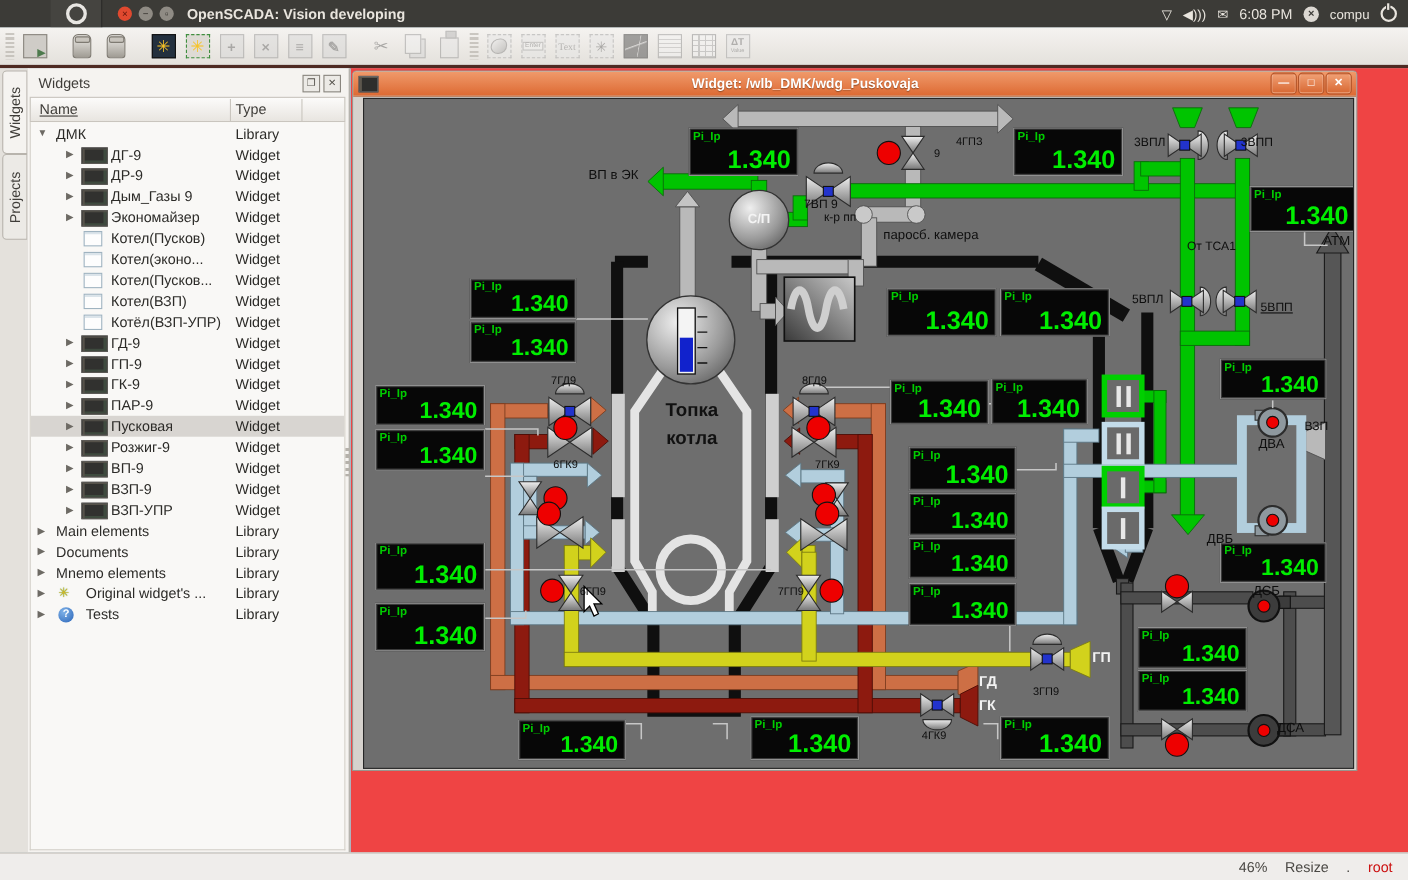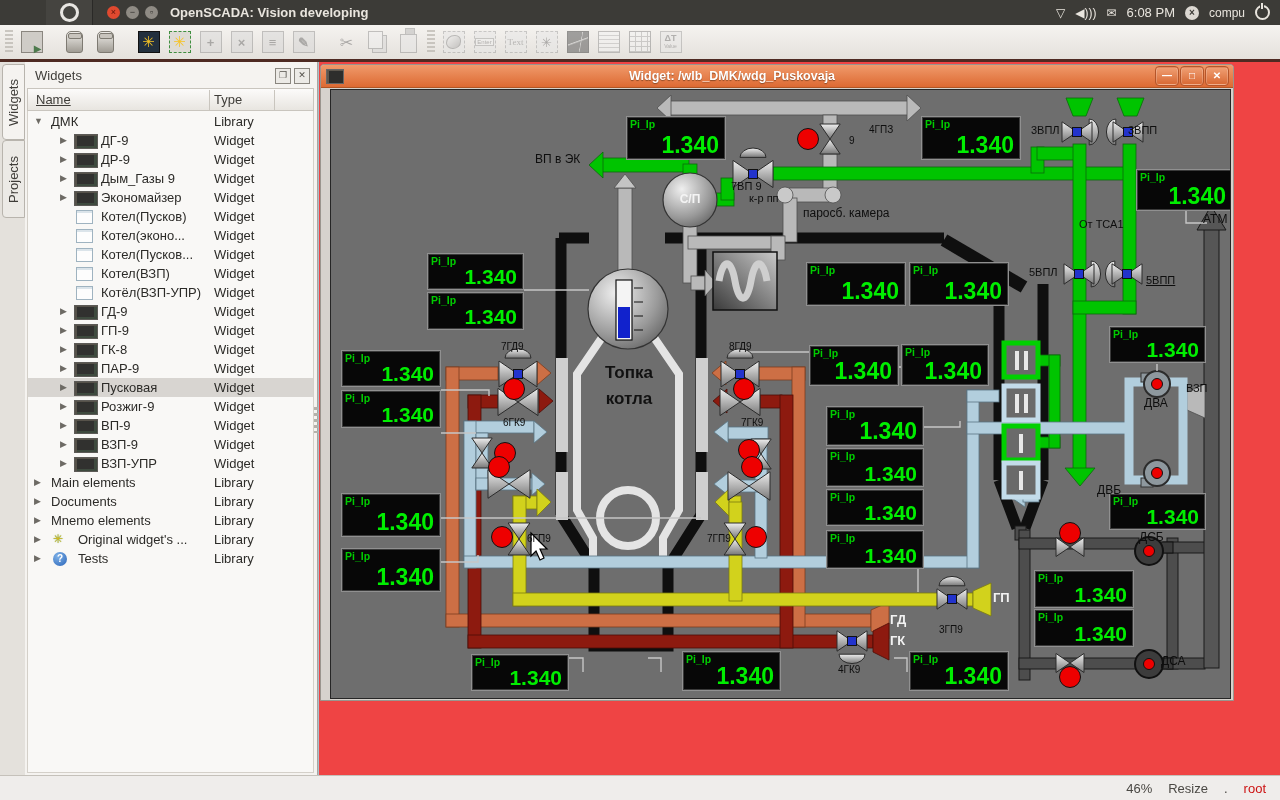--- a/index.html
+++ b/index.html
@@ -292,21 +292,21 @@
         </div>
         <div class="trow" style="top: 210px;">
           <span class="tarrow" style="left:32px">▶</span>
           <span class="ticon icon-mimic" style="left:46px"></span>
           <span class="tlabel" style="left:73px">ГП-9</span>
           <span class="ttype">Widget</span>
         </div>
         <div class="trow" style="top: 229px;">
           <span class="tarrow" style="left:32px">▶</span>
           <span class="ticon icon-mimic" style="left:46px"></span>
-          <span class="tlabel" style="left:73px">ГК-8</span>
+          <span class="tlabel" style="left:73px">ГК-9</span>
           <span class="ttype">Widget</span>
         </div>
         <div class="trow" style="top: 248px;">
           <span class="tarrow" style="left:32px">▶</span>
           <span class="ticon icon-mimic" style="left:46px"></span>
           <span class="tlabel" style="left:73px">ПАР-9</span>
           <span class="ttype">Widget</span>
         </div>
         <div class="trow sel" style="top: 267px;">
           <span class="tarrow" style="left:32px">▶</span>

